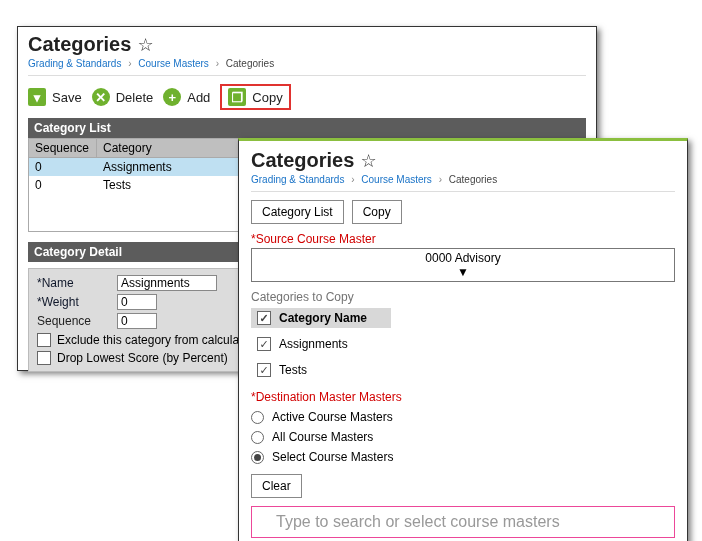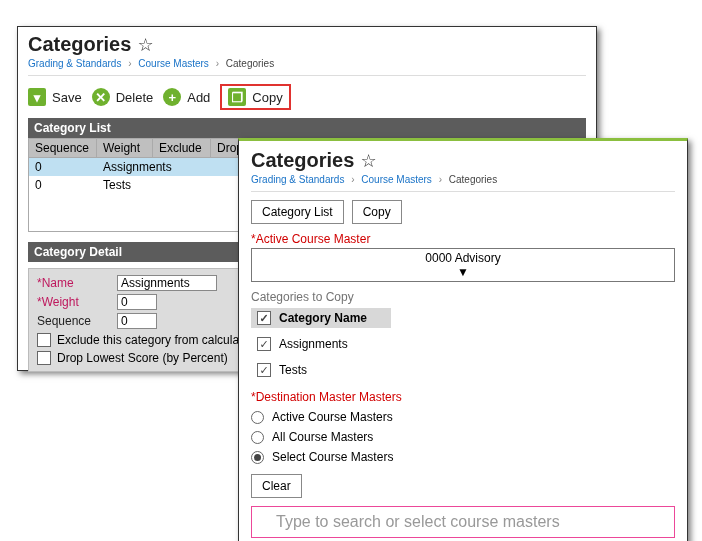--- a/index.html
+++ b/index.html
@@ -82,21 +82,21 @@
   .col-ex { flex: 0 0 58px; }
   .col-dl { flex: 0 0 98px; border-right: none; }
   .table-body { border: 1px solid #aaa; border-top: none; height: 74px; }
   .tr { display: flex; font-size: 12px; }
   .tr.selected { background: #bfe0f2; }
   .tr .td { border-right: 1px solid transparent; }
   .detail-block {
     background: #dcdcdc; border: 1px solid #bbb; padding: 6px 8px; margin-top: 6px;
   }
   .field-row { display: flex; align-items: center; margin-bottom: 3px; gap: 4px; }
-  .label-red { color: #be185d; font-size: 12px; width: 76px; }
+  .label-red { color: #0f172a; font-size: 12px; width: 76px; }
   .label-black { color: #222; font-size: 12px; width: 76px; }
   .text-input {
     border: 1px solid #888; font-size: 12px; padding: 1px 3px;
     background: #fff; height: 16px;
   }
   .chk-row { display: flex; align-items: center; gap: 6px; margin-top: 4px; }
   .chkbox {
     width: 14px; height: 14px; border: 1px solid #666; background: #fff;
     display: inline-block; cursor: pointer;
   }
@@ -177,20 +177,21 @@
       <span>Add</span>
     </div>
     <div class="tbtn copy-highlight">
       <span class="icon-sq">❐</span>
       <span>Copy</span>
     </div>
   </div>
   <div class="section-header">Category List</div>
   <div class="table-head-row">
     <div class="th col-seq">Sequence</div>
+    <div class="th col-cat">Category</div>
     <div class="th col-wt">Weight</div>
     <div class="th col-ex">Exclude</div>
     <div class="th col-dl">Drop Lowest(%)</div>
   </div>
   <div class="table-body">
     <div class="tr selected">
       <div class="td col-seq">0</div>
       <div class="td col-cat">Assignments</div>
       <div class="td col-wt"></div>
       <div class="td col-ex"></div>
@@ -240,21 +241,21 @@
     <span class="sep">›</span>
     <span class="link">Course Masters</span>
     <span class="sep">›</span>
     <span class="current">Categories</span>
   </div>
   <div class="hr"></div>
   <div class="btn-group">
     <div class="btn-outline">Category List</div>
     <div class="btn-outline">Copy</div>
   </div>
-  <div class="section-label-red">*Active Course Master</div>
+  <div class="section-label-red">*Source Course Master</div>
   <div class="select-full">
     <span>0000 Advisory</span>
     <span>▼</span>
   </div>
   <div class="section-label-black">Categories to Copy</div>
   <div class="cat-header-row">
     <span class="chkbox2">✓</span>
     <span>Category Name</span>
   </div>
   <div class="cat-row">

